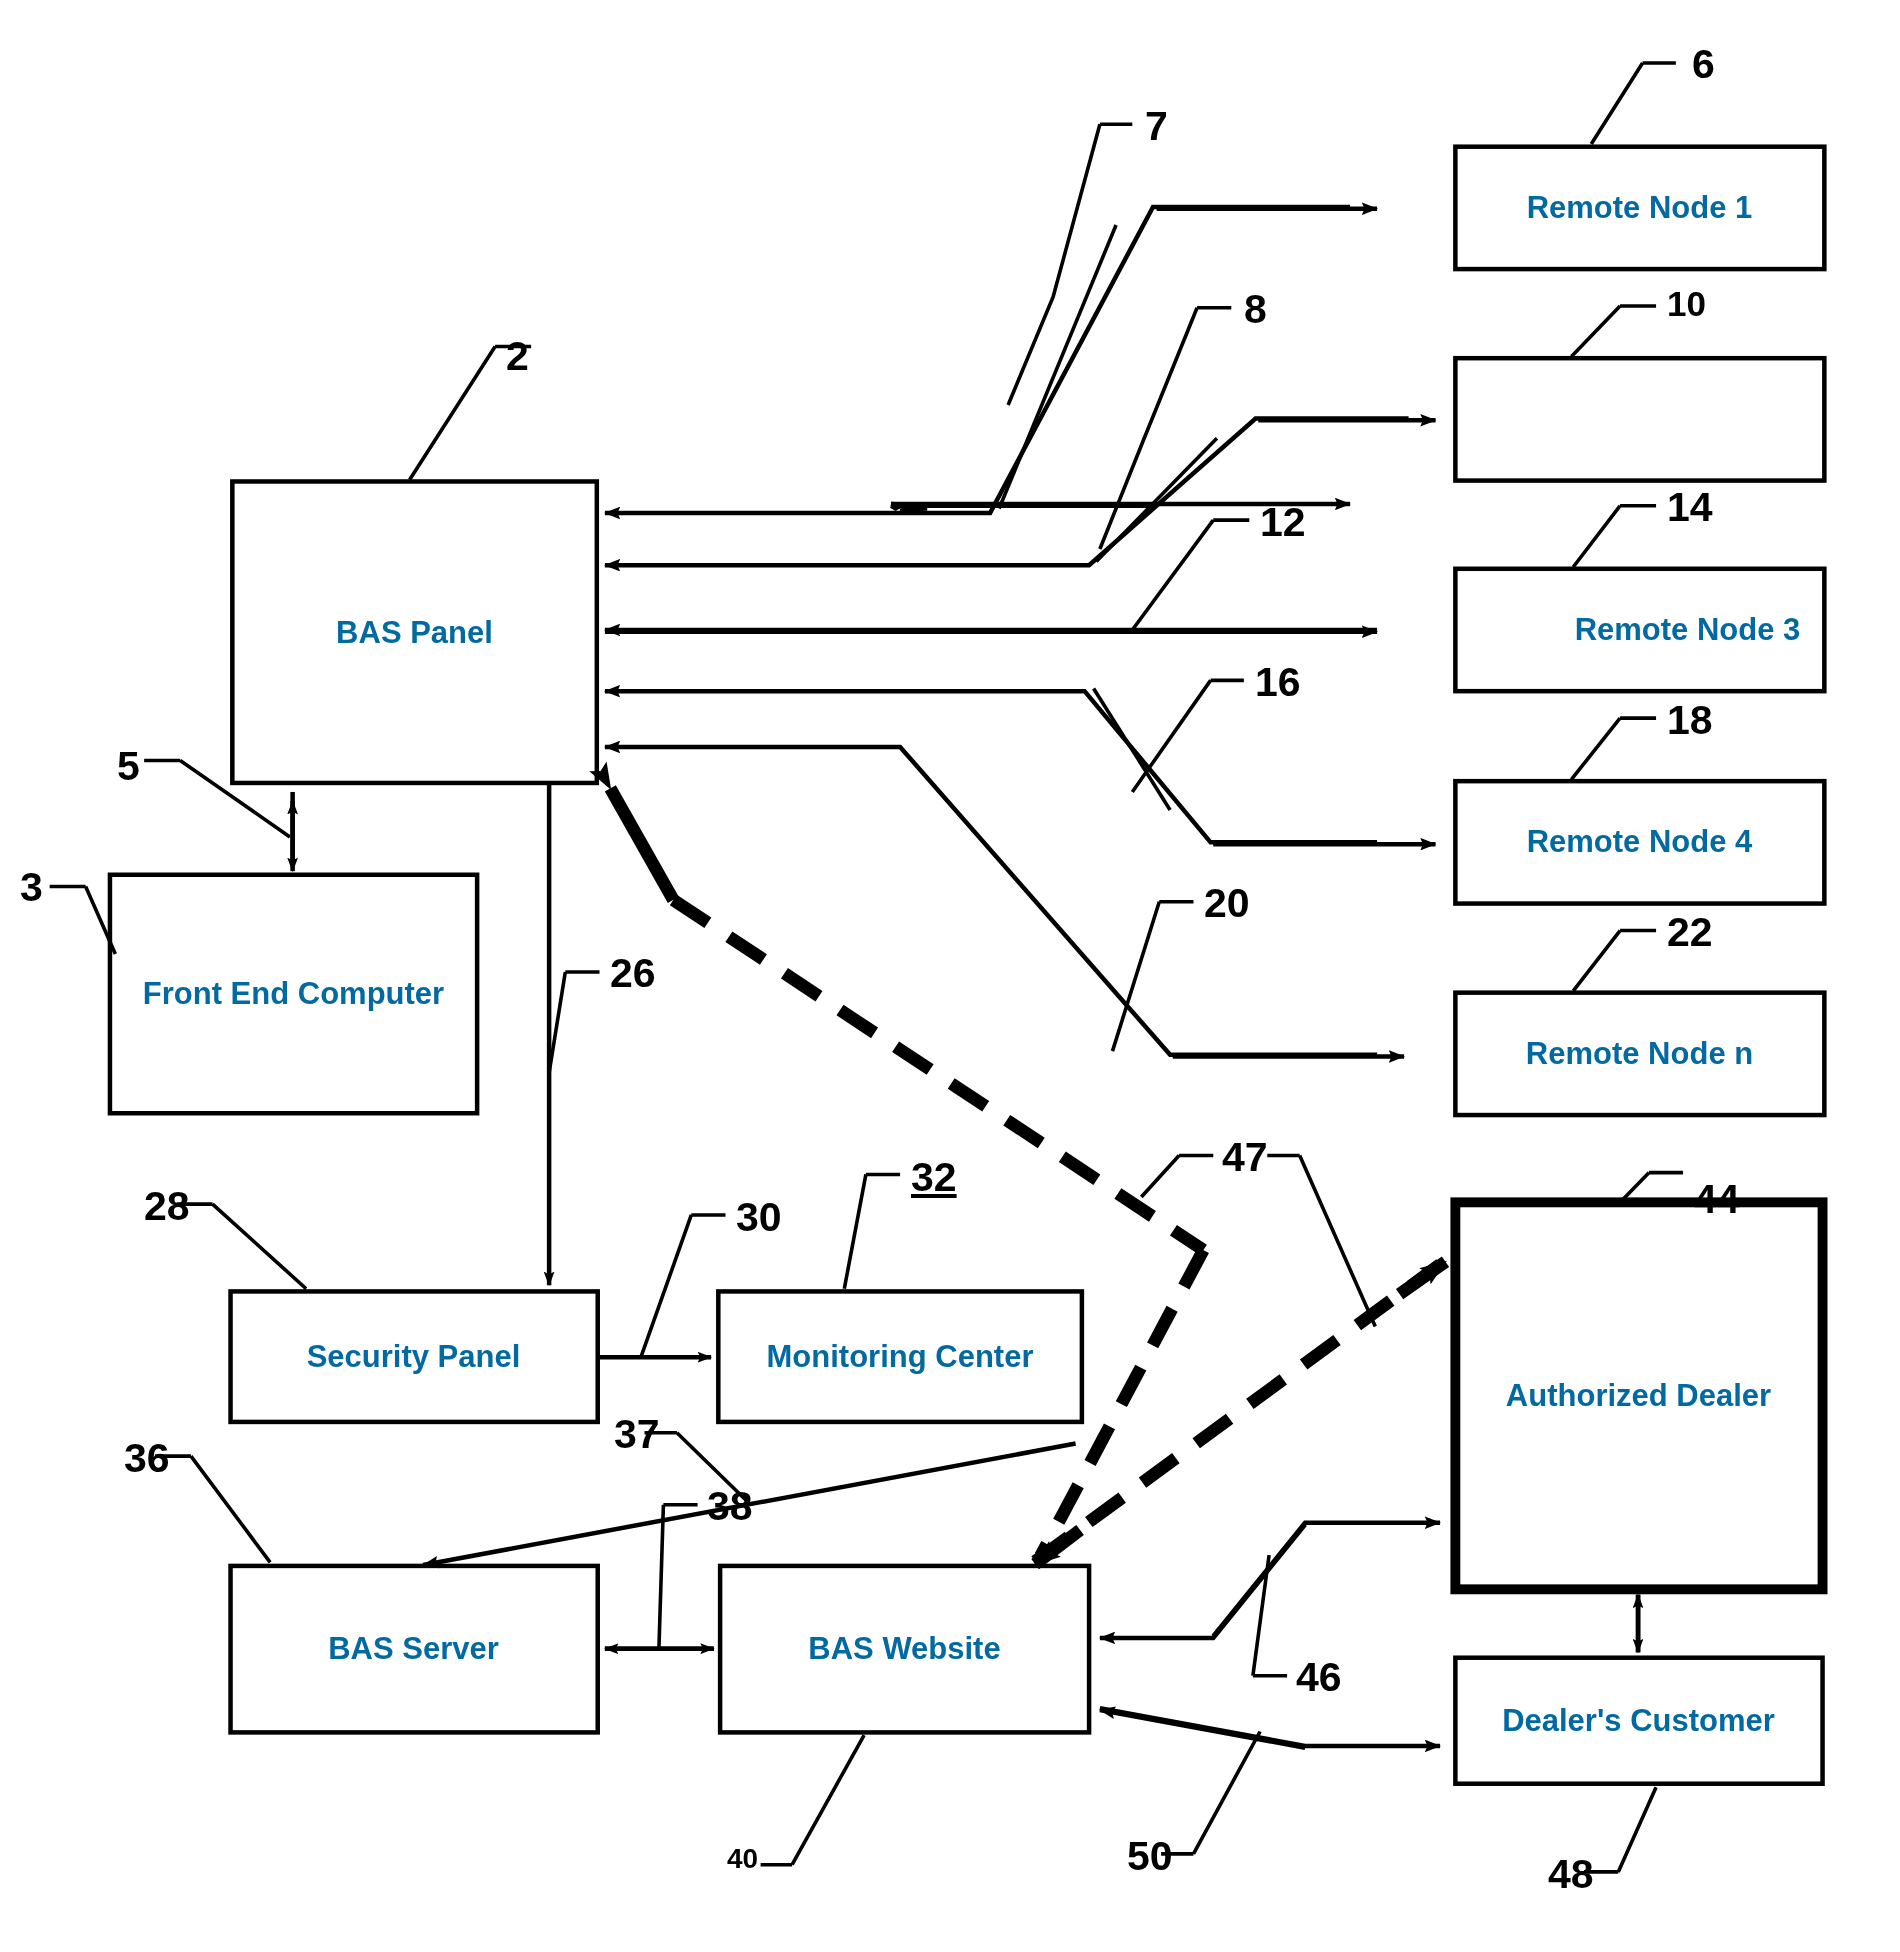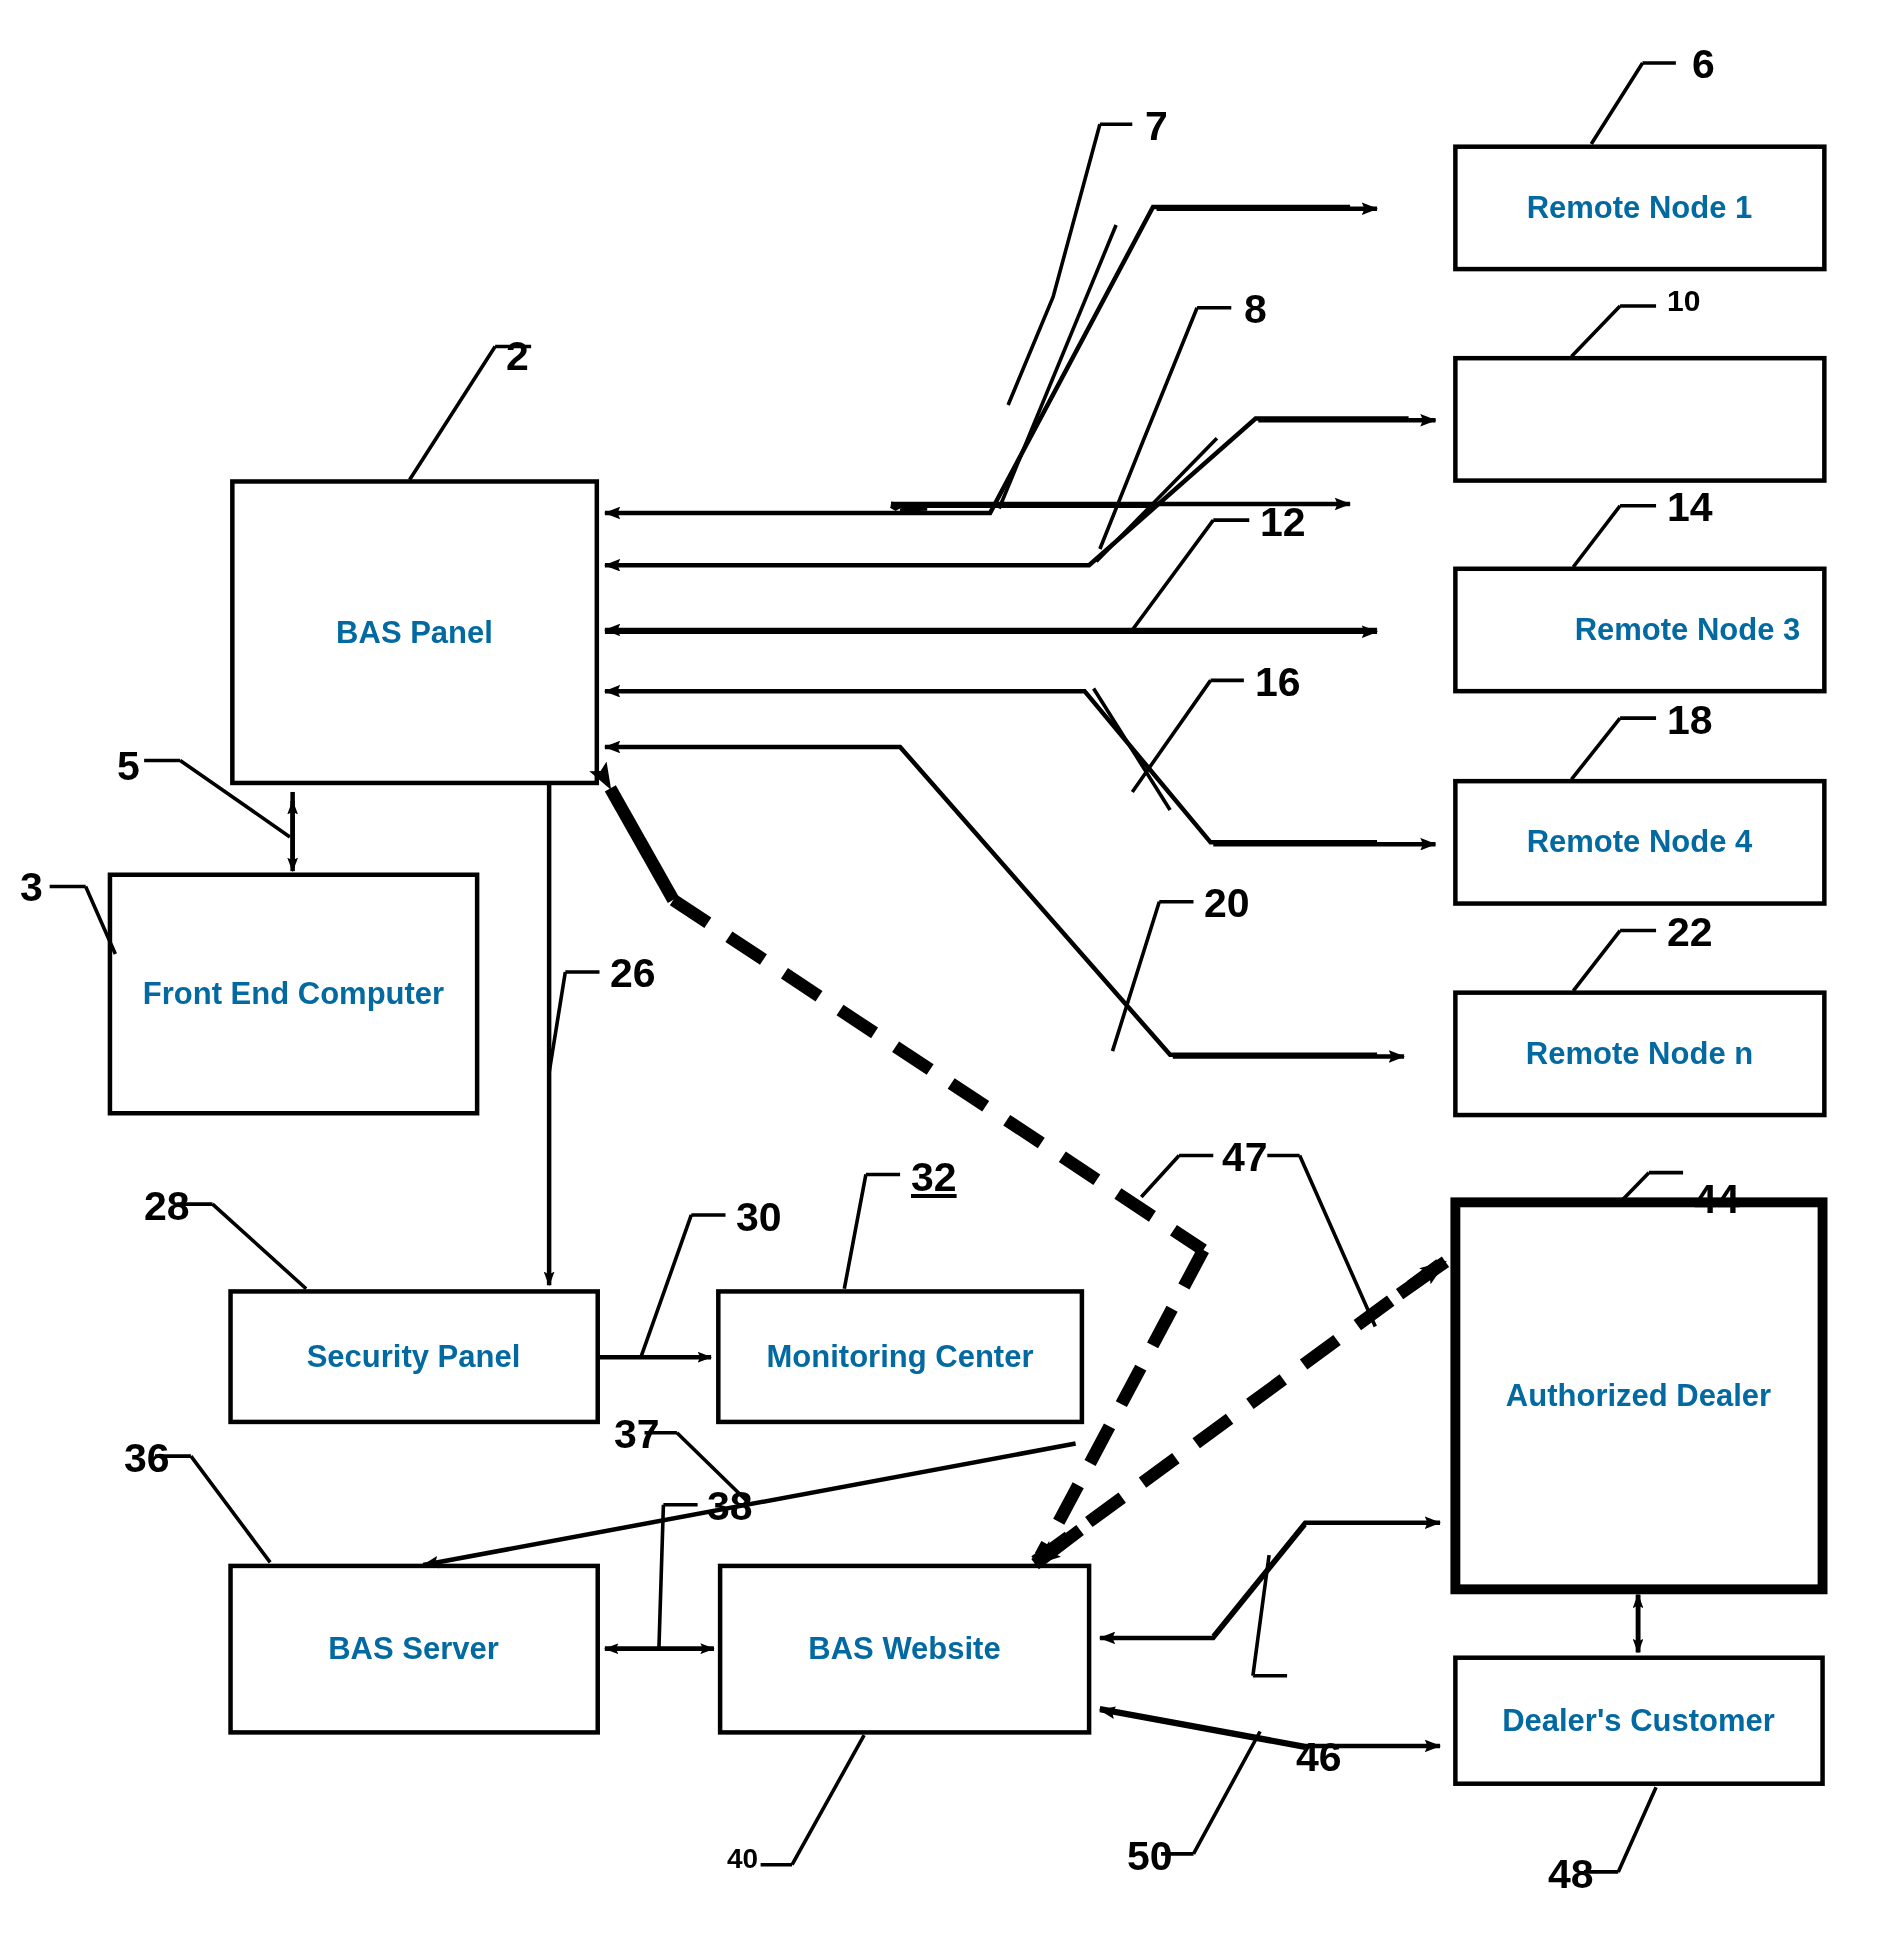--- a/index.html
+++ b/index.html
@@ -166,35 +166,35 @@
   <div class="boxlabel" style="left:720px;top:1566px;width:369px;height:167px;font-size:31px;">BAS Website</div>
   <div class="boxlabel" style="left:1455px;top:1203px;width:367px;height:387px;font-size:31px;">Authorized Dealer</div>
   <div class="boxlabel" style="left:1455px;top:1658px;width:367px;height:126px;font-size:31px;">Dealer's Customer</div>
 
   <div class="reflabel" style="left:506px;top:333px;font-size:41px;">2</div>
   <div class="reflabel" style="left:20px;top:864px;font-size:41px;">3</div>
   <div class="reflabel" style="left:117px;top:743px;font-size:41px;">5</div>
   <div class="reflabel" style="left:1692px;top:41px;font-size:41px;">6</div>
   <div class="reflabel" style="left:1145px;top:103px;font-size:41px;">7</div>
   <div class="reflabel" style="left:1244px;top:286px;font-size:41px;">8</div>
-  <div class="reflabel" style="left:1667px;top:284px;font-size:30px;">10</div>
+  <div class="reflabel" style="left:1667px;top:284px;font-size:35px;">10</div>
   <div class="reflabel" style="left:1260px;top:499px;font-size:41px;">12</div>
   <div class="reflabel" style="left:1667px;top:484px;font-size:41px;">14</div>
   <div class="reflabel" style="left:1255px;top:659px;font-size:41px;">16</div>
   <div class="reflabel" style="left:1667px;top:697px;font-size:41px;">18</div>
   <div class="reflabel" style="left:1204px;top:880px;font-size:41px;">20</div>
   <div class="reflabel" style="left:1667px;top:909px;font-size:41px;">22</div>
   <div class="reflabel" style="left:610px;top:950px;font-size:41px;">26</div>
   <div class="reflabel" style="left:144px;top:1183px;font-size:41px;">28</div>
   <div class="reflabel" style="left:736px;top:1194px;font-size:41px;">30</div>
   <div class="reflabel" style="left:911px;top:1154px;font-size:41px;text-decoration:underline;">32</div>
   <div class="reflabel" style="left:124px;top:1435px;font-size:41px;">36</div>
   <div class="reflabel" style="left:614px;top:1411px;font-size:41px;">37</div>
   <div class="reflabel" style="left:707px;top:1483px;font-size:41px;">38</div>
   <div class="reflabel" style="left:727px;top:1843px;font-size:28px;">40</div>
   <div class="reflabel" style="left:1694px;top:1152px;font-size:41px;margin-top:24px;">44</div>
-  <div class="reflabel" style="left:1296px;top:1734px;font-size:41px;">46</div>
+  <div class="reflabel" style="left:1296px;top:1654px;font-size:41px;">46</div>
   <div class="reflabel" style="left:1222px;top:1134px;font-size:41px;">47</div>
   <div class="reflabel" style="left:1548px;top:1851px;font-size:41px;">48</div>
   <div class="reflabel" style="left:1127px;top:1833px;font-size:41px;">50</div>
 
 </div>
 
 
 </body></html>

